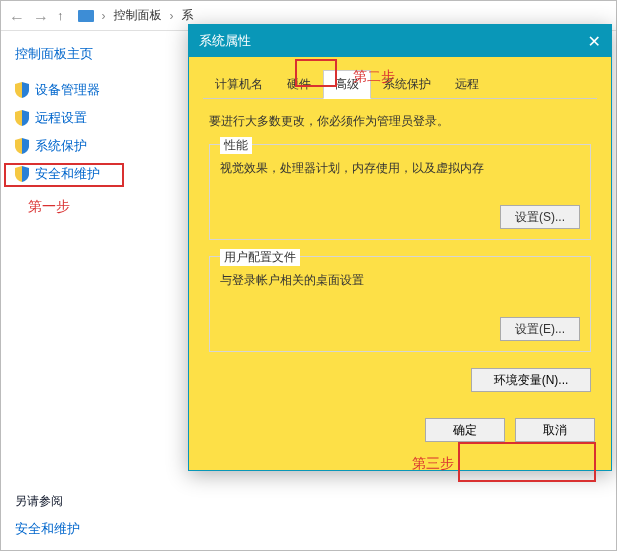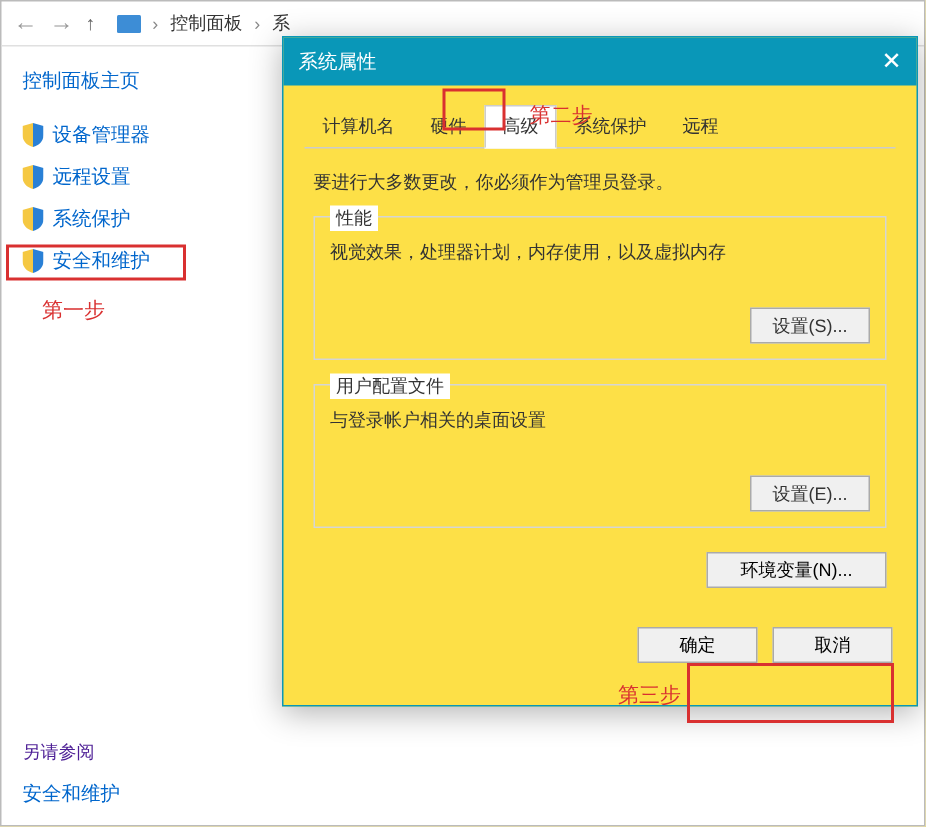--- a/index.html
+++ b/index.html
@@ -30,21 +30,21 @@
 .red-box { border: 2px solid #d93030; }
 #box1 { position: absolute; left: 4px; top: 163px; width: 120px; height: 24px; }
 #box2 { position: absolute; left: 295px; top: 59px; width: 42px; height: 28px; }
 #box3 { position: absolute; left: 458px; top: 442px; width: 138px; height: 40px; }
 
 .red-label { color: #d93030; font-size: 14px; position: absolute; }
 #lbl1 { left: 28px; top: 198px; }
 #lbl2 { left: 353px; top: 68px; }
 #lbl3 { left: 412px; top: 411px; margin-top: 44px; }
 
-.bg-sidebar .seealso { margin-top: 310px; color: #4c1d95; font-size: 12px; margin-bottom: 10px; }
+.bg-sidebar .seealso { margin-top: 310px; color: #0f172a; font-size: 12px; margin-bottom: 10px; }
 .bg-sidebar .suplink { color: #0066cc; font-size: 13px; }
 
 
 .dialog { position: absolute; left: 188px; top: 24px; width: 424px; height: 447px; background: #fde047; border: 1px solid #0997b8; box-shadow: 0 4px 20px rgba(0,0,0,0.3); }
 .dialog-title { height: 32px; background: #0997b8; color: #fff; display: flex; align-items: center; padding: 0 10px; font-size: 13px; }
 .dialog-title .close { margin-left: auto; font-size: 16px; cursor: pointer; }
 
 .tabs { display: flex; margin: 12px 14px 0 14px; border-bottom: 1px solid #ccc; font-size: 12px; }
 .tab { padding: 5px 11px; border: 1px solid transparent; border-bottom: none; position: relative; top: 1px; color: #333; }
 .tab.active { background: #fff; border: 1px solid #ccc; border-bottom: 1px solid #fff; }

